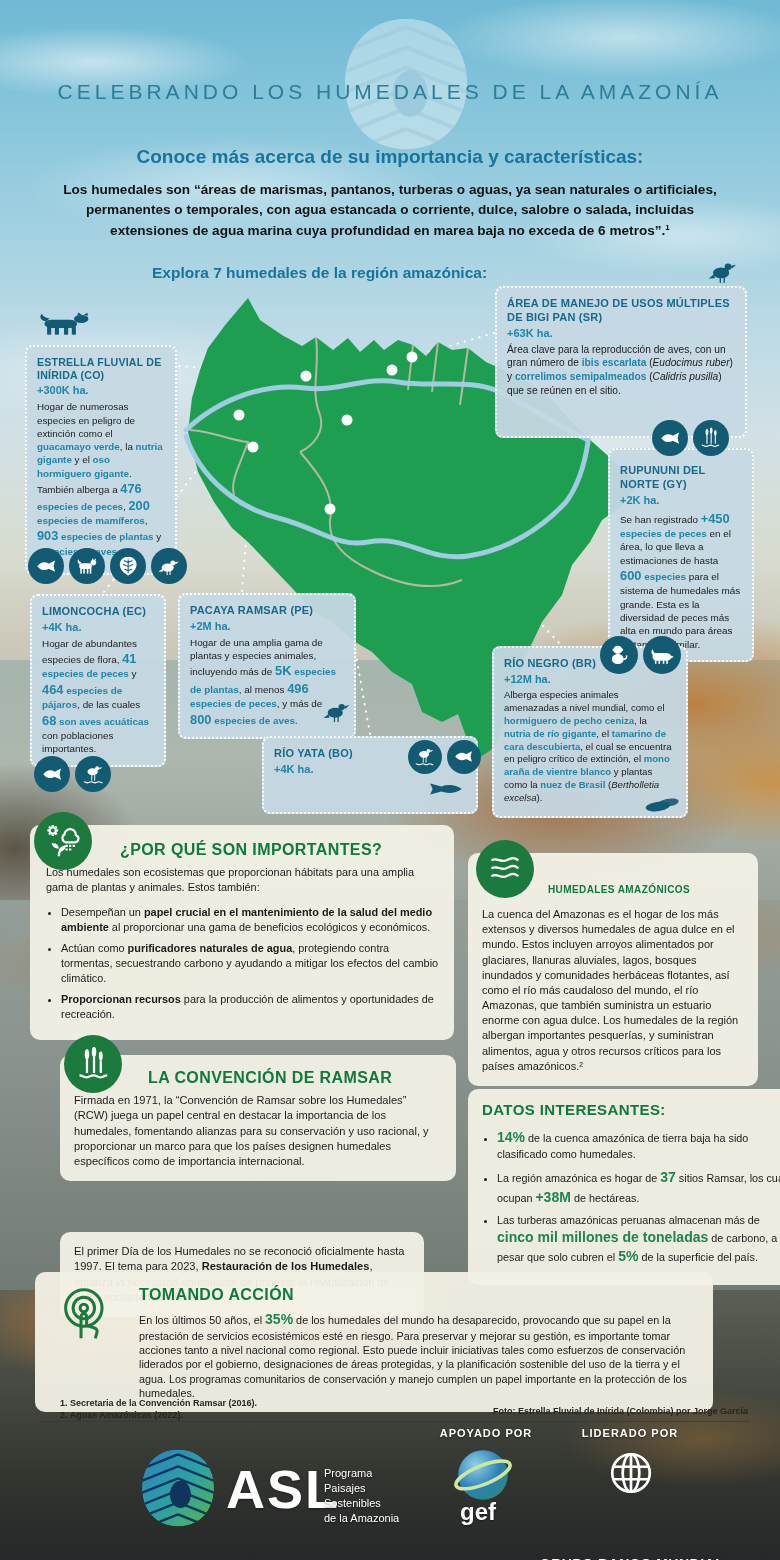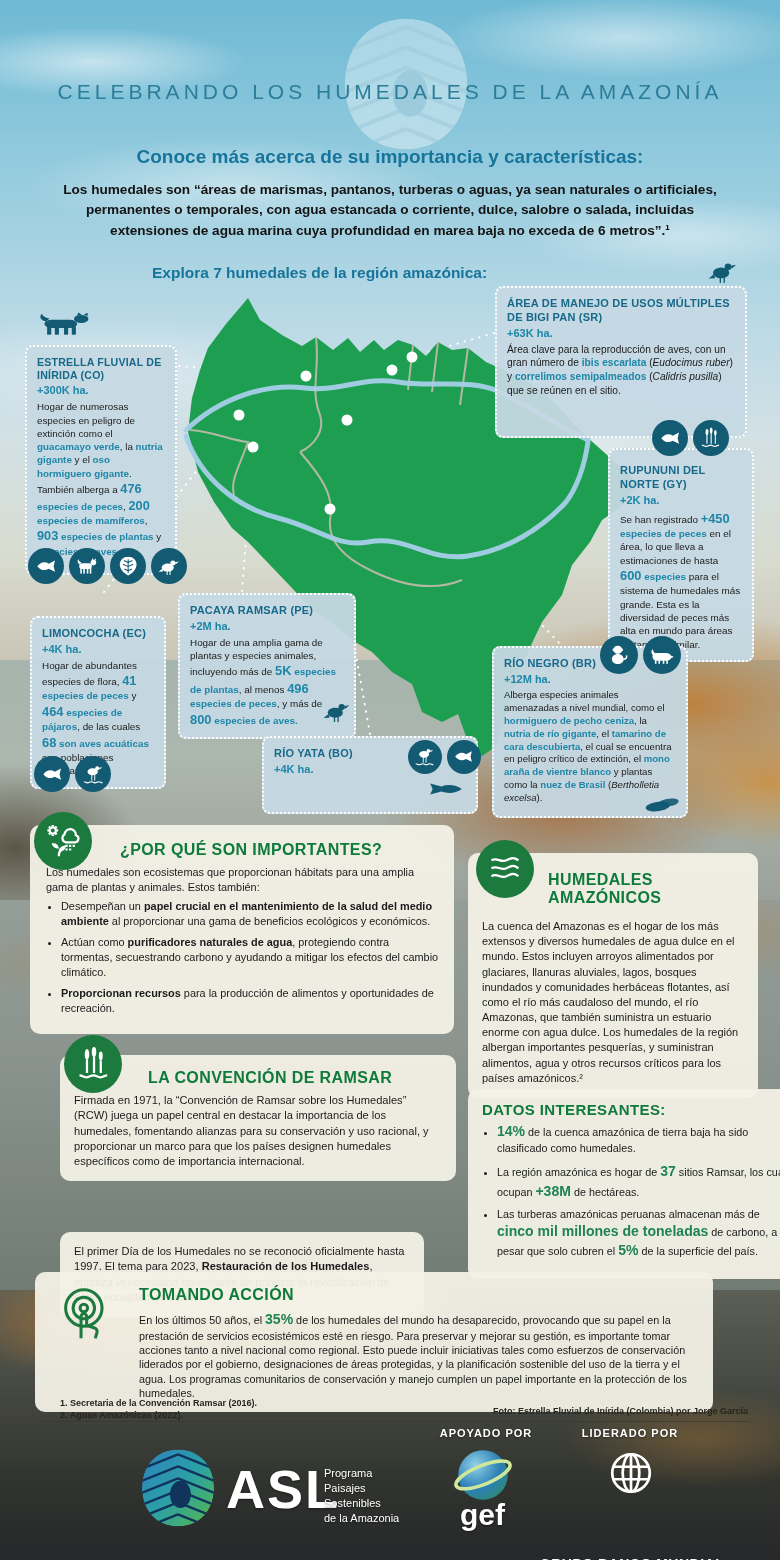--- a/index.html
+++ b/index.html
@@ -61,30 +61,30 @@
   .sil{position:absolute;z-index:2}
   .sil svg{width:100%;height:100%;fill:#135a73}
   
   .cream{position:absolute;background:rgba(243,241,230,.95);border-radius:10px;
     box-sizing:border-box;z-index:2;padding:12px 14px}
   .gcirc{position:absolute;width:58px;height:58px;border-radius:50%;background:#1d7a3f;
     display:flex;align-items:center;justify-content:center;z-index:3}
   .gcirc svg{width:62%;height:62%;fill:none;stroke:#fff;stroke-width:1.5}
   .sec-title{font-weight:bold;color:#0e7a3b;font-size:16px;letter-spacing:.4px}
   .sec-text{color:#1b1b1b;font-size:11px;line-height:1.38;margin-top:6px}
-  .cream ul{margin:4px 0 0;padding-left:15px}
+  .cream ul{margin:10px 0 0;padding-left:15px}
   .cream li{margin-bottom:6px;color:#1b1b1b;font-size:11px;line-height:1.38}
   
   .fnote{color:#26251f;font-size:9px;z-index:2;font-weight:bold}
   .credit{color:#26251f;font-size:9px;z-index:2;text-align:right;font-weight:bold}
   .fline{left:40px;top:1421px;width:710px;height:1px;background:rgba(55,55,40,.6);z-index:2}
   .ftr-label{color:#fff;font-weight:bold;font-size:11px;letter-spacing:1px;z-index:2;text-shadow:0 1px 2px rgba(0,0,0,.5)}
   .asl-word{color:#fff;font-weight:bold;font-size:54px;letter-spacing:2px;z-index:2;text-shadow:0 1px 3px rgba(0,0,0,.4)}
   .asl-prog{color:#fff;font-size:11px;line-height:1.35;z-index:2;text-shadow:0 1px 2px rgba(0,0,0,.5)}
-  .gef-word{color:#fff;font-weight:bold;font-size:30px;z-index:3;text-shadow:0 1px 2px rgba(0,0,0,.5)}
+  .gef-word{color:#fff;font-weight:bold;font-size:24px;z-index:3;text-shadow:0 1px 2px rgba(0,0,0,.5)}
   .wb-word{color:#fff;font-weight:bold;font-size:14px;letter-spacing:.5px;z-index:2;text-shadow:0 1px 2px rgba(0,0,0,.5)}
 </style>
 </head>
 <body>
 
 <div class="poster">
 
   <svg width="0" height="0" style="position:absolute" aria-hidden="true">
     <defs>
       <symbol id="i-fish" viewBox="0 0 24 24">
@@ -313,21 +313,21 @@
           <use href="#i-plant"></use>
         </svg>
       </span>
   </div>
   <div class="wbox" style="left:608px;top:448px;width:146px;min-height:192px;padding-top:14px">
     <div class="wname">RUPUNUNI DEL NORTE (GY)</div>
     <div class="warea">+2K ha.</div>
     <div class="wdesc" style="font-size:9.9px"><span>Se han registrado </span><span class="sg-num">+450</span><span> </span><span class="sg-hl">especies de peces</span><span> en el área, lo que lleva a estimaciones de hasta </span><span class="sg-num">600</span><span> </span><span class="sg-hl">especies</span><span> para el sistema de humedales más grande. Esta es la diversidad de peces más alta en mundo para áreas de tamaño similar.</span></div>
   </div>
 
-  <div class="wbox" style="left:30px;top:616px;width:136px;min-height:164px">
+  <div class="wbox" style="left:30px;top:594px;width:136px;min-height:164px">
     <div class="wname">LIMONCOCHA (EC)</div>
     <div class="warea">+4K ha.</div>
     <div class="wdesc" style="font-size:9.9px"><span>Hogar de abundantes especies de flora, </span><span class="sg-num">41</span><span> </span><span class="sg-hl">especies de peces</span><span> y </span><span class="sg-num">464</span><span> </span><span class="sg-hl">especies de pájaros</span><span>, de las cuales </span><span class="sg-num">68</span><span> </span><span class="sg-hl">son aves acuáticas</span><span> con poblaciones importantes.</span></div>
   </div>
   <div class="a icrow" style="left:34px;top:756px;z-index:3">
     <span class="cic">
         <svg viewBox="0 0 24 24">
           <use href="#i-fish"></use>
         </svg>
       </span>
@@ -396,21 +396,21 @@
       <li style="font-size:10.9px"><span class="sg-b">Proporcionan recursos</span><span> para la producción de alimentos y oportunidades de recreación.</span></li>
     </ul>
   </div>
 
   <div class="gcirc" style="left:476px;top:840px">
       <svg viewBox="0 0 24 24">
         <use href="#i-river"></use>
       </svg>
     </div>
   <div class="cream" style="left:468px;top:853px;width:290px;min-height:230px">
-    <div class="sec-title" style="margin-left:66px;margin-top:6px;font-size:16px">HUMEDALES AMAZÓNICOS</div>
+    <div class="sec-title" style="margin-left:66px;margin-top:19px;font-size:10px">HUMEDALES AMAZÓNICOS</div>
     <div class="sec-text" style="margin-top:12px;font-size:11px">La cuenca del Amazonas es el hogar de los más extensos y diversos humedales de agua dulce en el mundo. Estos incluyen arroyos alimentados por glaciares, llanuras aluviales, lagos, bosques inundados y comunidades herbáceas flotantes, así como el río más caudaloso del mundo, el río Amazonas, que también suministra un estuario enorme con agua dulce. Los humedales de la región albergan importantes pesquerías, y suministran alimentos, agua y otros recursos críticos para los países amazónicos.²</div>
   </div>
 
   <div class="gcirc" style="left:64px;top:1035px">
       <svg viewBox="0 0 24 24">
         <use href="#i-reeds"></use>
       </svg>
     </div>
   <div class="cream" style="left:60px;top:1055px;width:396px;min-height:120px">
     <div class="sec-title" style="margin-left:74px;margin-top:2px">LA CONVENCIÓN DE RAMSAR</div>

